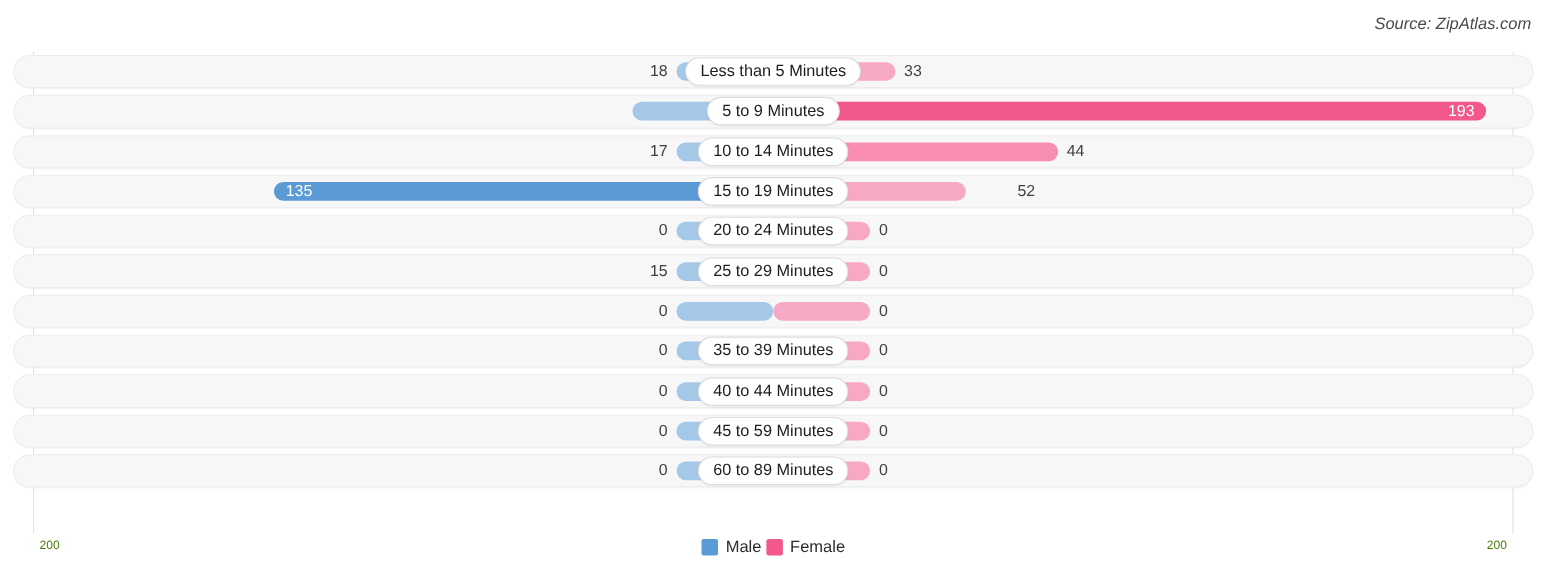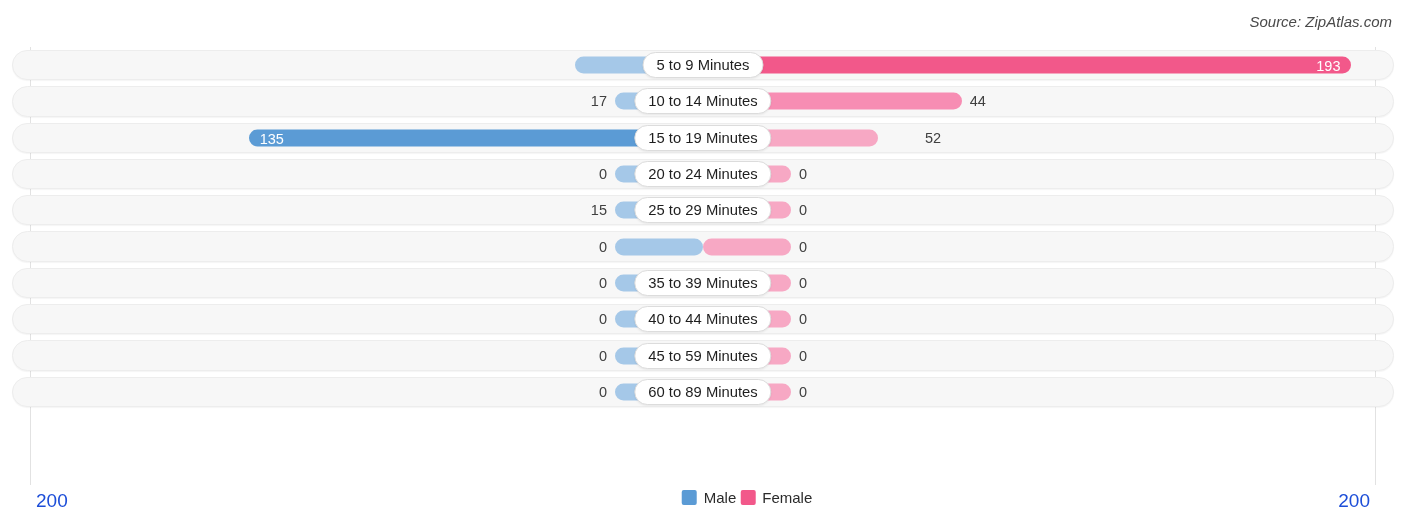--- a/index.html
+++ b/index.html
@@ -133,34 +133,33 @@
   
   .footer {
     position: absolute;
     left: 0; right: 0;
     top: 486px;
     height: 37px;
   }
   .axis-label {
     position: absolute;
     top: 4px;
-    font-size: 19px;
-    color: #1d4ed8;
+    font-size: 11px;
+    color: #4d7c0f;
   }
   .axis-label-left  { left: 36px; }
   .axis-label-right { right: 36px; }
   .legend {
     position: absolute;
     left: 50%;
     transform: translateX(-50%);
     top: 3px;
     display: flex;
     align-items: center;
     gap: 4px;
-    margin-left: 44px;
   }
   .legend-item {
     display: flex;
     align-items: center;
     gap: 7px;
   }
   .swatch {
     width: 15px; height: 15px;
     border-radius: 2px;
     display: inline-block;
@@ -174,20 +173,30 @@
 <body>
 
 <div id="page">
 
   <div class="source">Source: ZipAtlas.com</div>
 
   <div class="plot">
     <div class="axis-line axis-left"></div>
     <div class="axis-line axis-right"></div>
     <div id="rows-host">
+        <div class="row">
+          <div class="track"></div>
+          <div class="bars">
+            <div class="bar bar-male" style="width: 88px; background: rgb(165, 200, 232);"></div>
+            <div class="bar bar-female" style="width: 110.88px; background: rgb(247, 168, 196);"></div>
+            <div class="val val-male" style="right: 799px; left: auto;">18</div>
+            <div class="val val-female" style="left: 821.88px;">33</div>
+          </div>
+          <div class="center-pill">Less than 5 Minutes</div>
+        </div>
         <div class="row">
           <div class="track"></div>
           <div class="bars">
             <div class="bar bar-male" style="width: 127.87px; background: rgb(165, 200, 232);"></div>
             <div class="bar bar-female" style="width: 648.48px; background: rgb(242, 88, 138);">
               <span class="val-inside">193</span>
             </div>
             <div class="val val-male" style="right: 838.87px; left: auto; margin-top: 34px;">38</div>
           </div>
           <div class="center-pill">5 to 9 Minutes</div>

